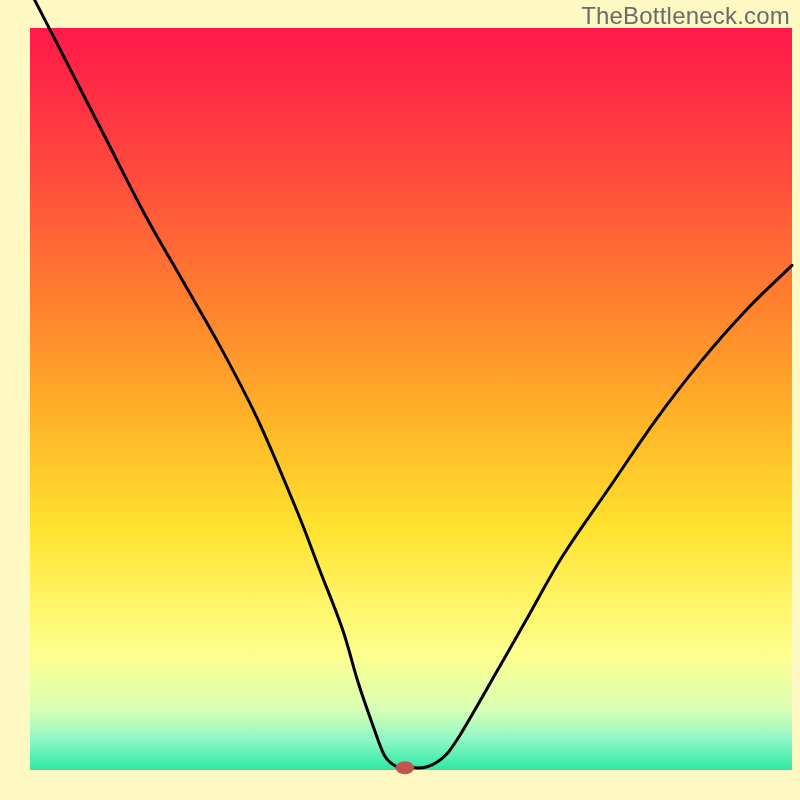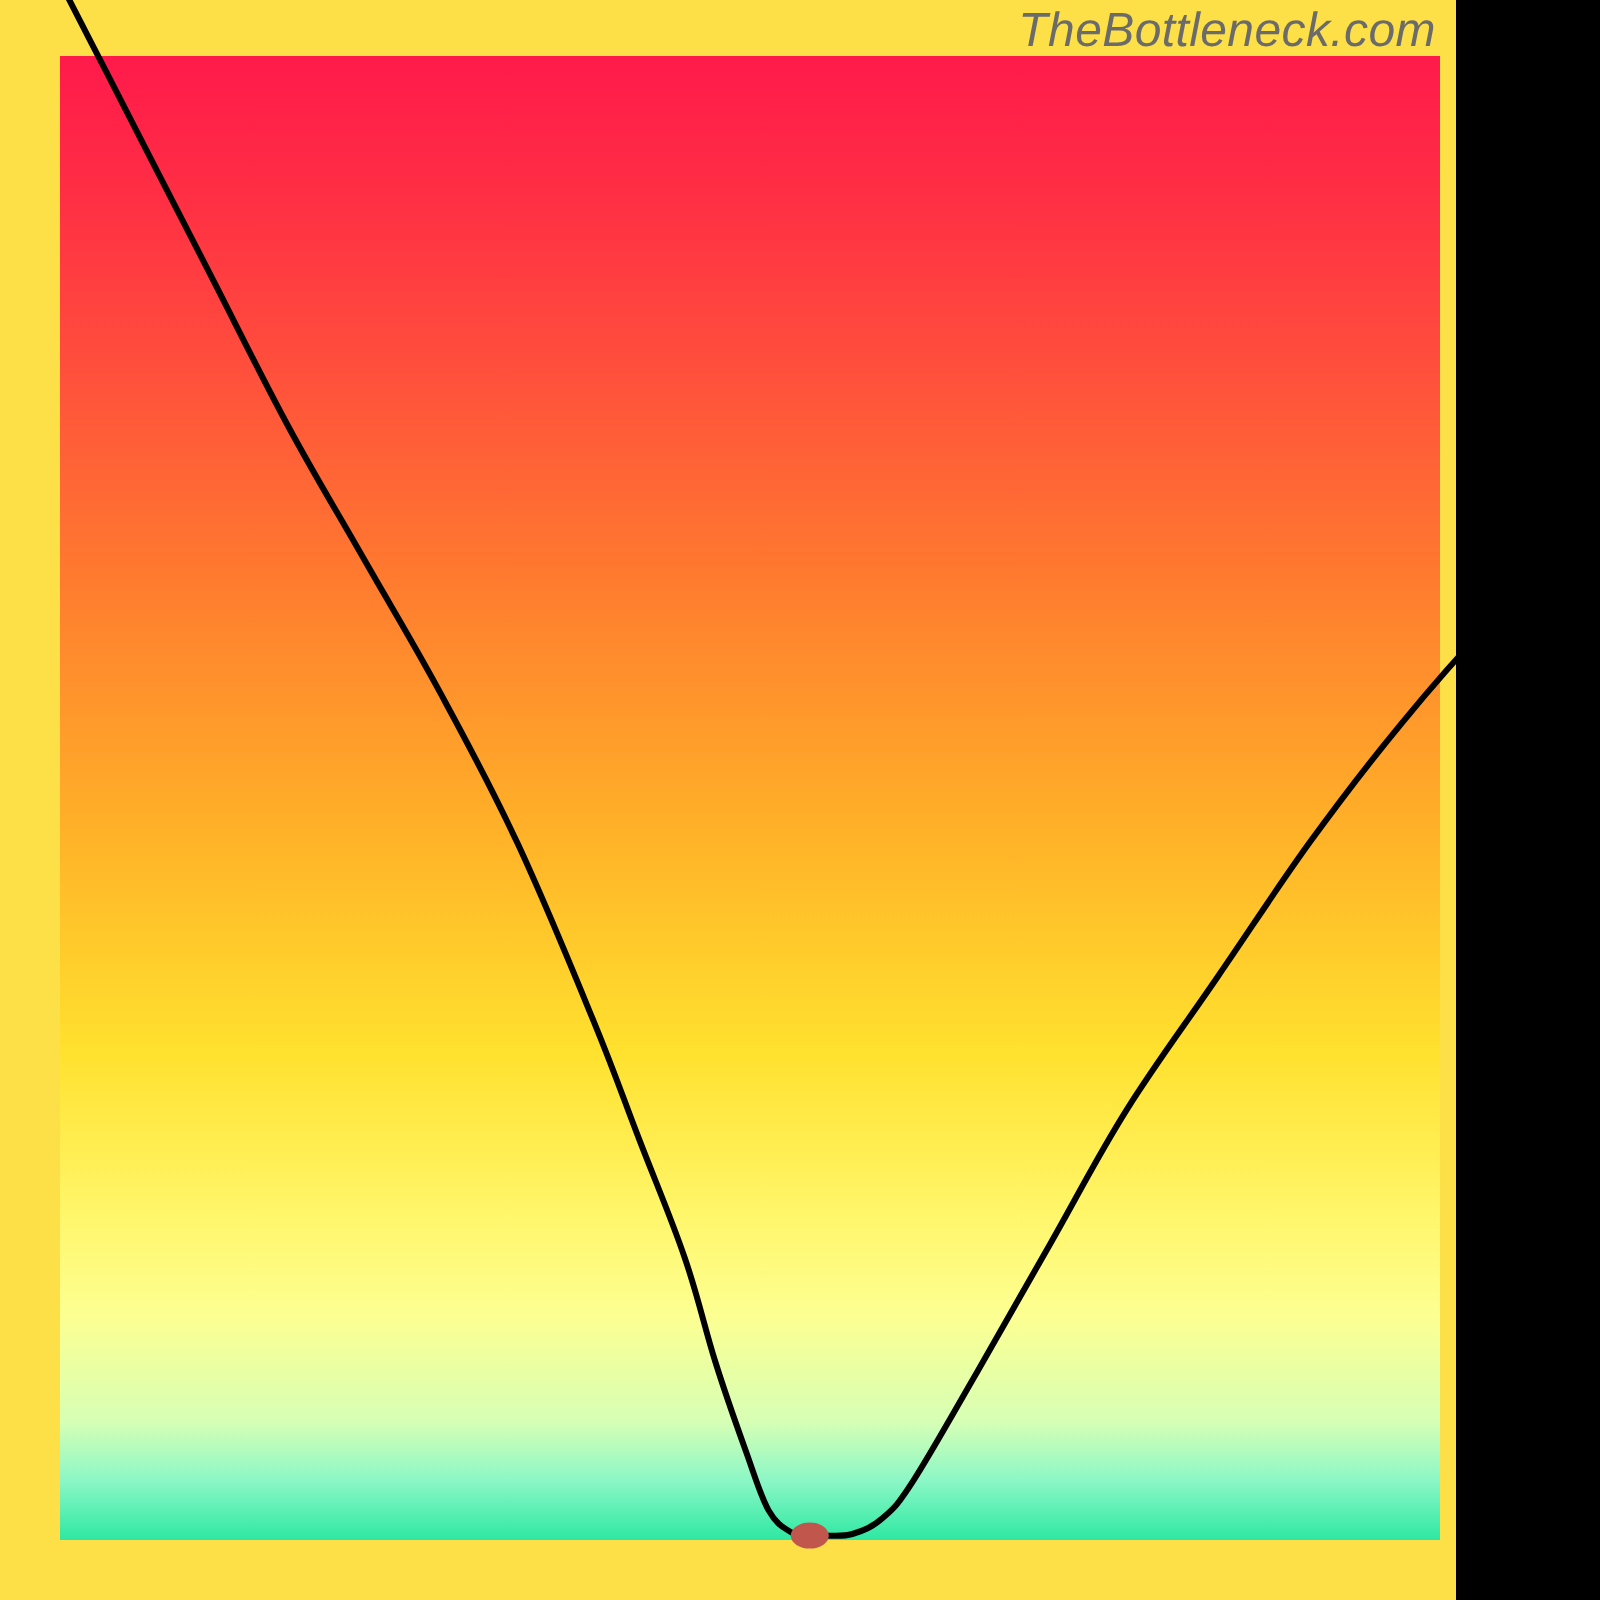--- a/index.html
+++ b/index.html
@@ -6,24 +6,23 @@
     margin: 0;
     padding: 0;
     width: 800px;
     height: 800px;
     background: #000;
     overflow: hidden;
     font-family: Arial, Helvetica, sans-serif;
   }
   .frame {
     position: relative;
-    width: 728px;
+    width: 800px;
     height: 800px;
-    background: #fde047;
-    font-style: italic;
+    background: #fef9c3;
   }
   .watermark {
     position: absolute;
     top: 2px;
     right: 10px;
     color: #6b6b6b;
     font-size: 24px;
     font-weight: 500;
     letter-spacing: 0.2px;
     user-select: none;

